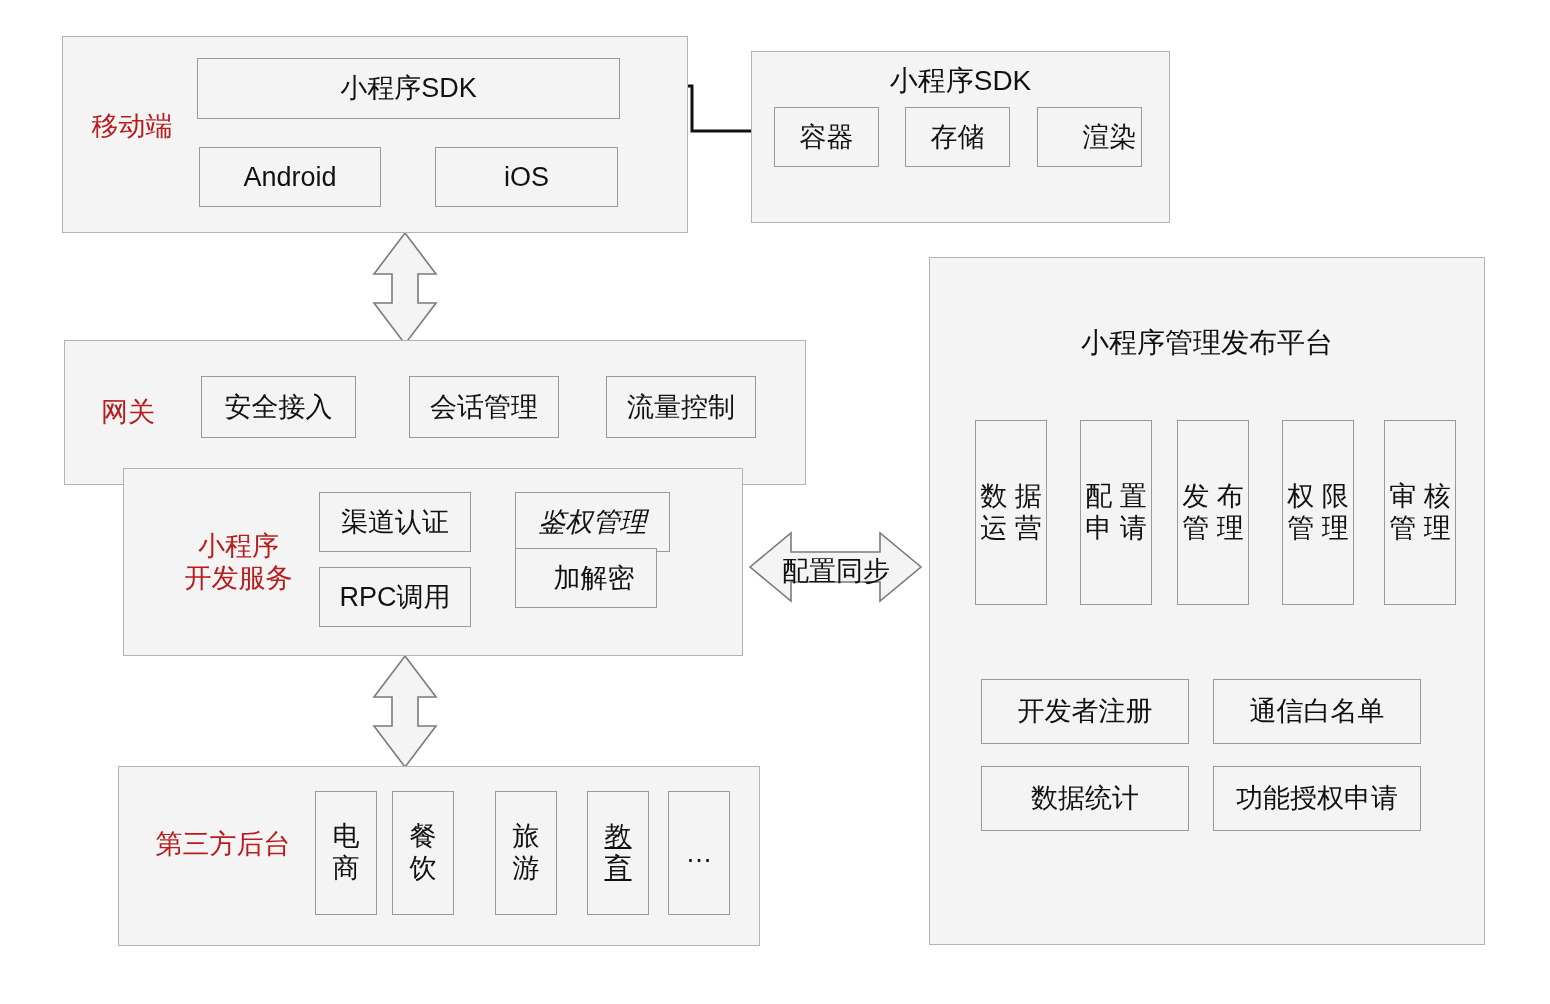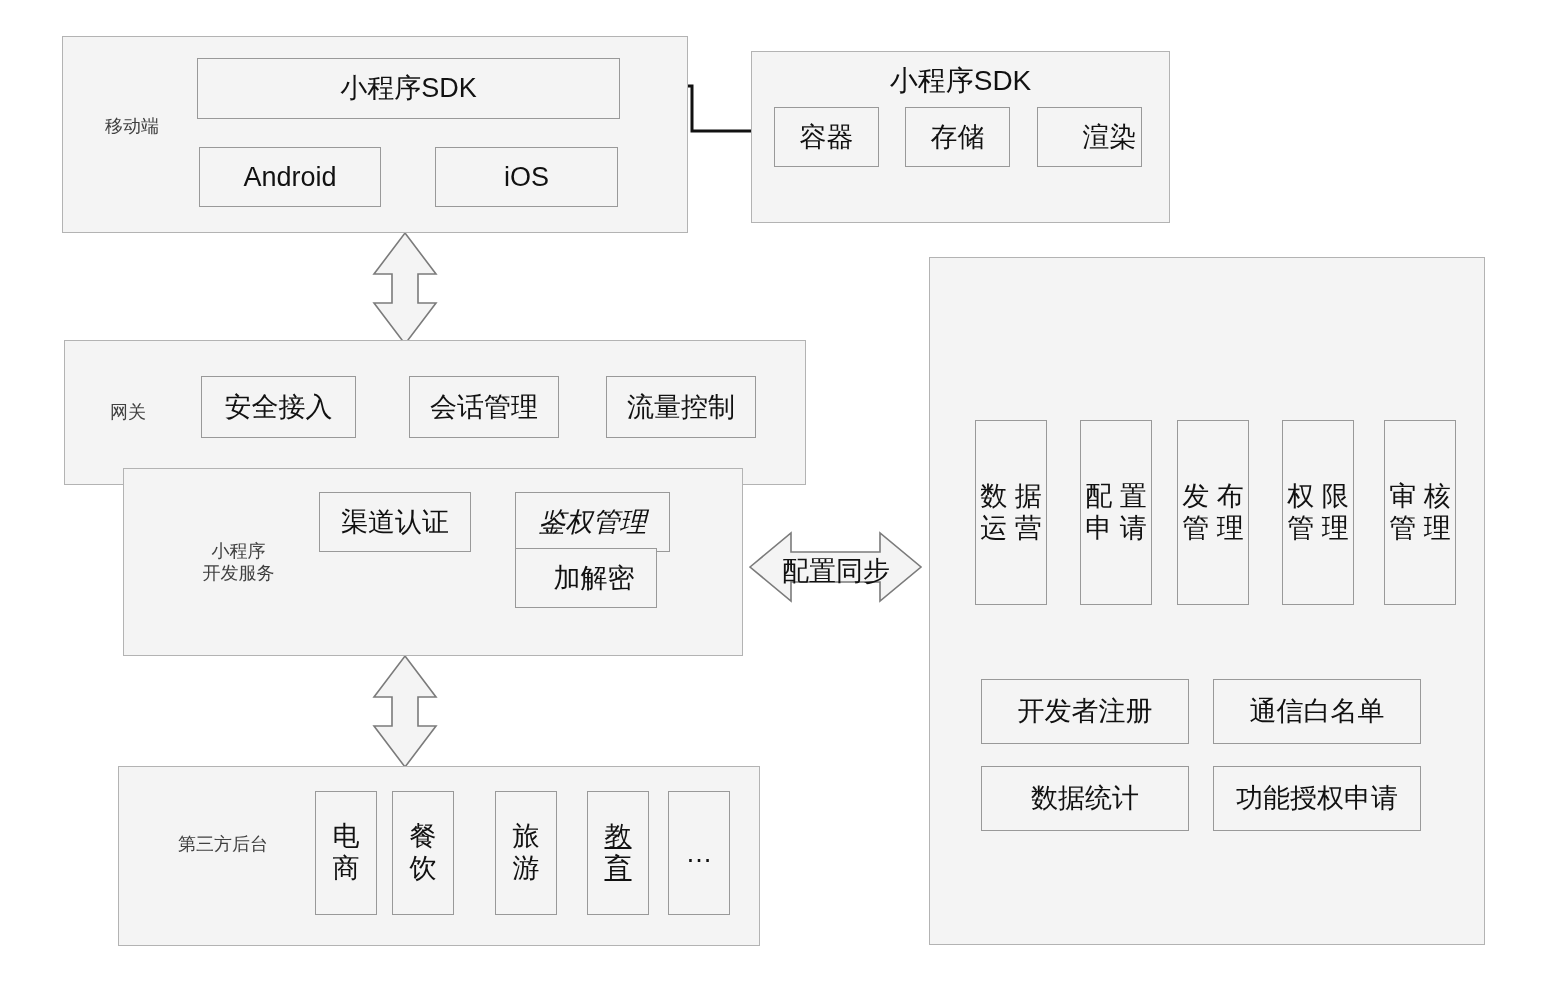--- a/index.html
+++ b/index.html
@@ -41,22 +41,22 @@
     font-size: 27px;
     color: #111111;
   }
   .label {
     position: absolute;
     display: flex;
     align-items: center;
     justify-content: center;
     text-align: center;
     line-height: 1.3;
-    font-size: 18px;
-    color: #404040;
+    font-size: 27px;
+    color: #b91c1c;
     white-space: pre-line;
   }
   .vstack {
     flex-direction: column;
     line-height: 1.18;
     margin-left: 9px;
   }
   .title {
     position: absolute;
     font-size: 28px;
@@ -131,37 +131,39 @@
   <div class="label" style="left:78px; top:389px; width:100px; height:48px;">网关</div>
   <div class="node" style="left:201px; top:376px; width:155px; height:62px;">安全接入</div>
   <div class="node" style="left:409px; top:376px; width:150px; height:62px;">会话管理</div>
   <div class="node" style="left:606px; top:376px; width:150px; height:62px;">流量控制</div>
 
   <div class="group" style="left:123px; top:468px; width:620px; height:188px;"></div>
   <div class="label vstack" style="left:152px; top:505px; width:155px; height:115px; flex-direction:column;">小程序
 开发服务</div>
   <div class="node" style="left:319px; top:492px; width:152px; height:60px;">渠道认证</div>
   <div class="node" style="left:515px; top:492px; width:155px; height:60px;font-style:italic;">鉴权管理</div>
+  <div class="node" style="left:319px; top:567px; width:152px; height:60px;">RPC调用</div>
   <div class="node" style="left:515px; top:548px; width:142px; height:60px;padding-left:16px;">加解密</div>
 
   <div class="arrow-caption" style="left:771px; top:553px; width:130px;">配置同步</div>
 
   <div class="group" style="left:118px; top:766px; width:642px; height:180px;"></div>
   <div class="label" style="left:148px; top:820px; width:150px; height:50px;">第三方后台</div>
   <div class="node vstack" style="left:306px; top:791px; width:62px; height:124px;">电
 商</div>
   <div class="node vstack" style="left:383px; top:791px; width:62px; height:124px;">餐
 饮</div>
   <div class="node vstack" style="left:486px; top:791px; width:62px; height:124px;">旅
 游</div>
   <div class="node vstack" style="left:578px; top:791px; width:62px; height:124px;text-decoration:underline;">教
 育</div>
   <div class="node" style="left:668px; top:791px; width:62px; height:124px;">…</div>
 
   <div class="group" style="left:929px; top:257px; width:556px; height:688px;"></div>
+  <div class="title" style="left:929px; width:556px; top:324px;">小程序管理发布平台</div>
 
   <div class="node vstack" style="left:966px; top:420px; width:72px; height:185px;">数
 据
 运
 营</div>
   <div class="node vstack" style="left:1071px; top:420px; width:72px; height:185px;">配
 置
 申
 请</div>
   <div class="node vstack" style="left:1168px; top:420px; width:72px; height:185px;">发

